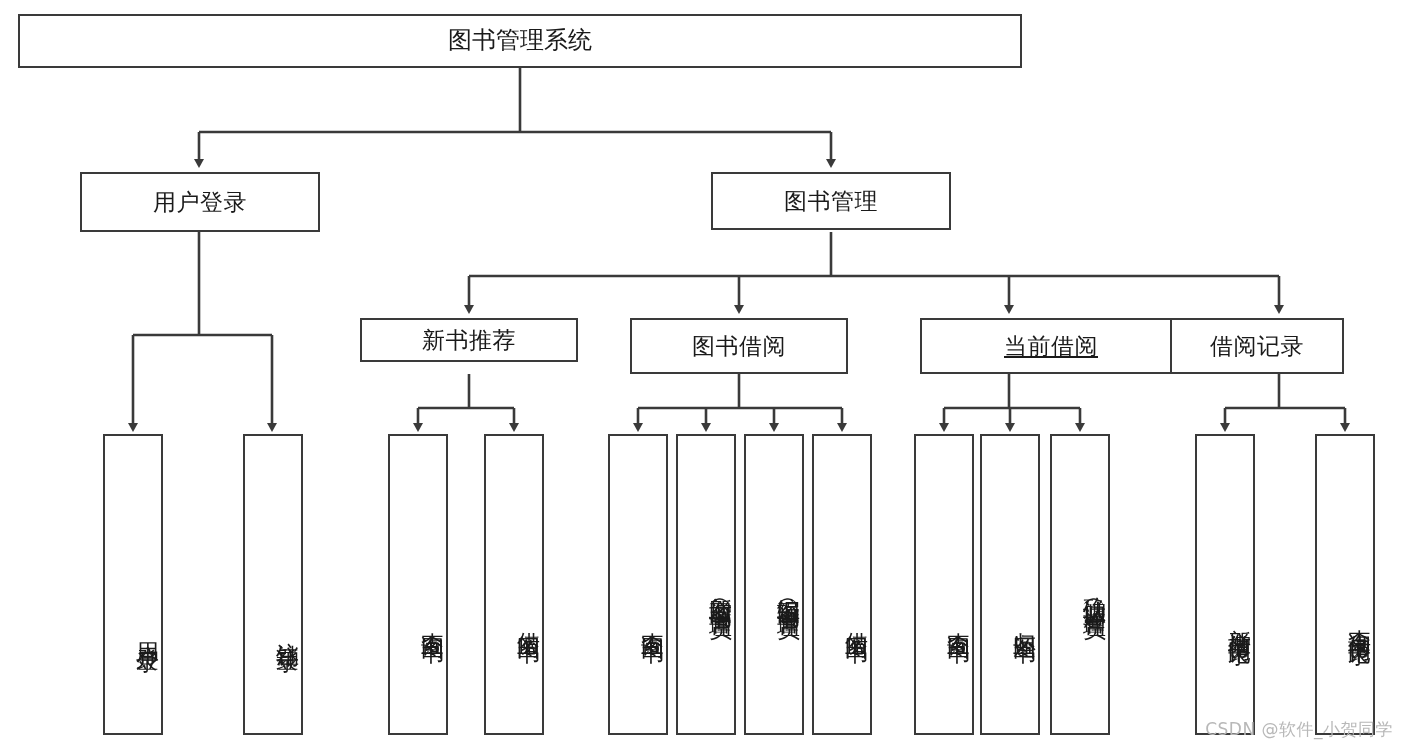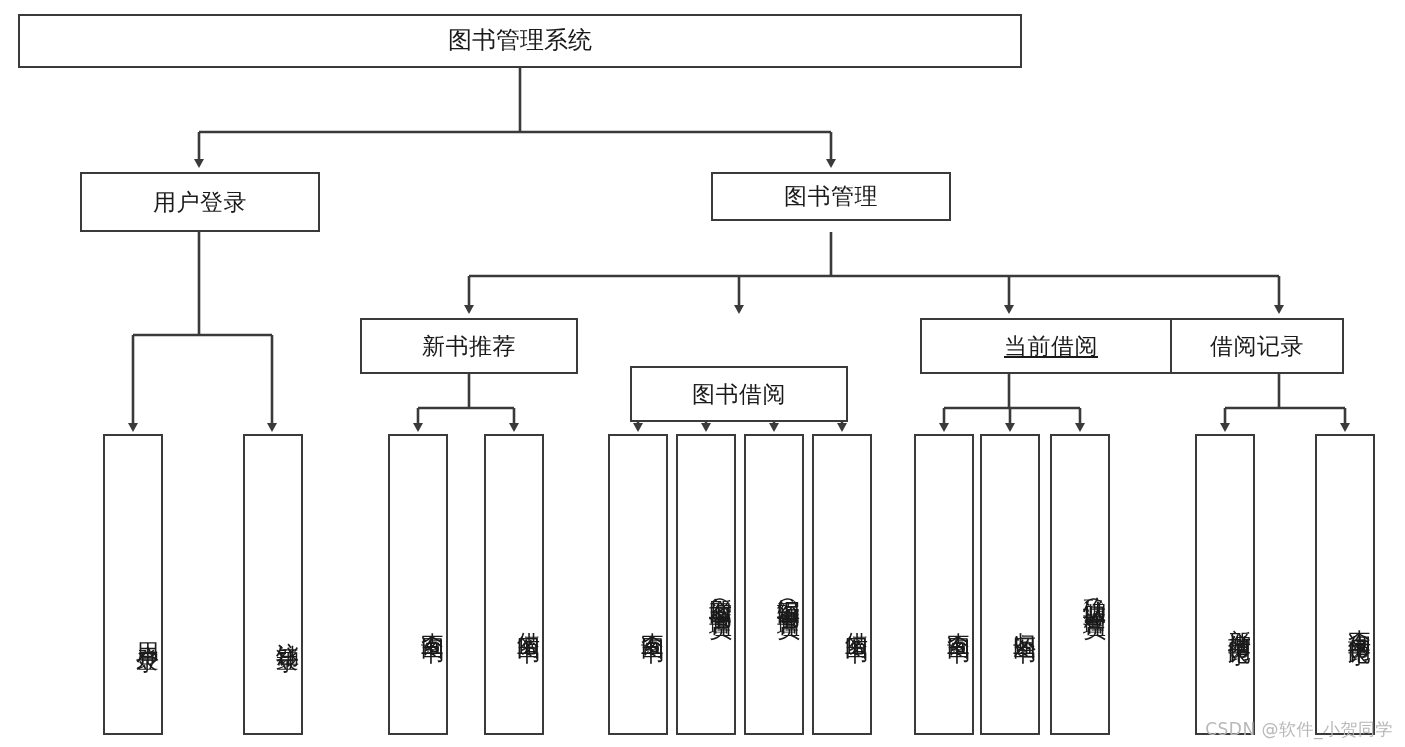--- a/index.html
+++ b/index.html
@@ -128,28 +128,28 @@
     </g>
   </svg>
 
   <div class="node node-root" style="left:18px; top:14px; width:1004px; height:54px;">
     <span>图书管理系统</span>
   </div>
 
   <div class="node node-h" style="left:80px; top:172px; width:240px; height:60px;">
     <span>用户登录</span>
   </div>
-  <div class="node node-h" style="left:711px; top:172px; width:240px; height:49px;">
+  <div class="node node-h" style="left:711px; top:172px; width:240px; height:58px;">
     <span>图书管理</span>
   </div>
 
-  <div class="node node-h" style="left:360px; top:318px; width:218px; height:56px;">
+  <div class="node node-h" style="left:360px; top:318px; width:218px; height:44px;">
     <span>新书推荐</span>
   </div>
-  <div class="node node-h" style="left:630px; top:318px; width:218px; height:56px;margin-top:48px;">
+  <div class="node node-h" style="left:630px; top:318px; width:218px; height:56px;">
     <span>图书借阅</span>
   </div>
   <div class="node node-h" style="left:920px; top:318px; width:262px; height:56px;text-decoration:underline;">
     <span>当前借阅</span>
   </div>
   <div class="node node-h" style="left:1170px; top:318px; width:174px; height:56px;">
     <span>借阅记录</span>
   </div>
 
   <div class="node node-v pad-big" style="left:103px; top:434px; width:60px; height:301px;">

